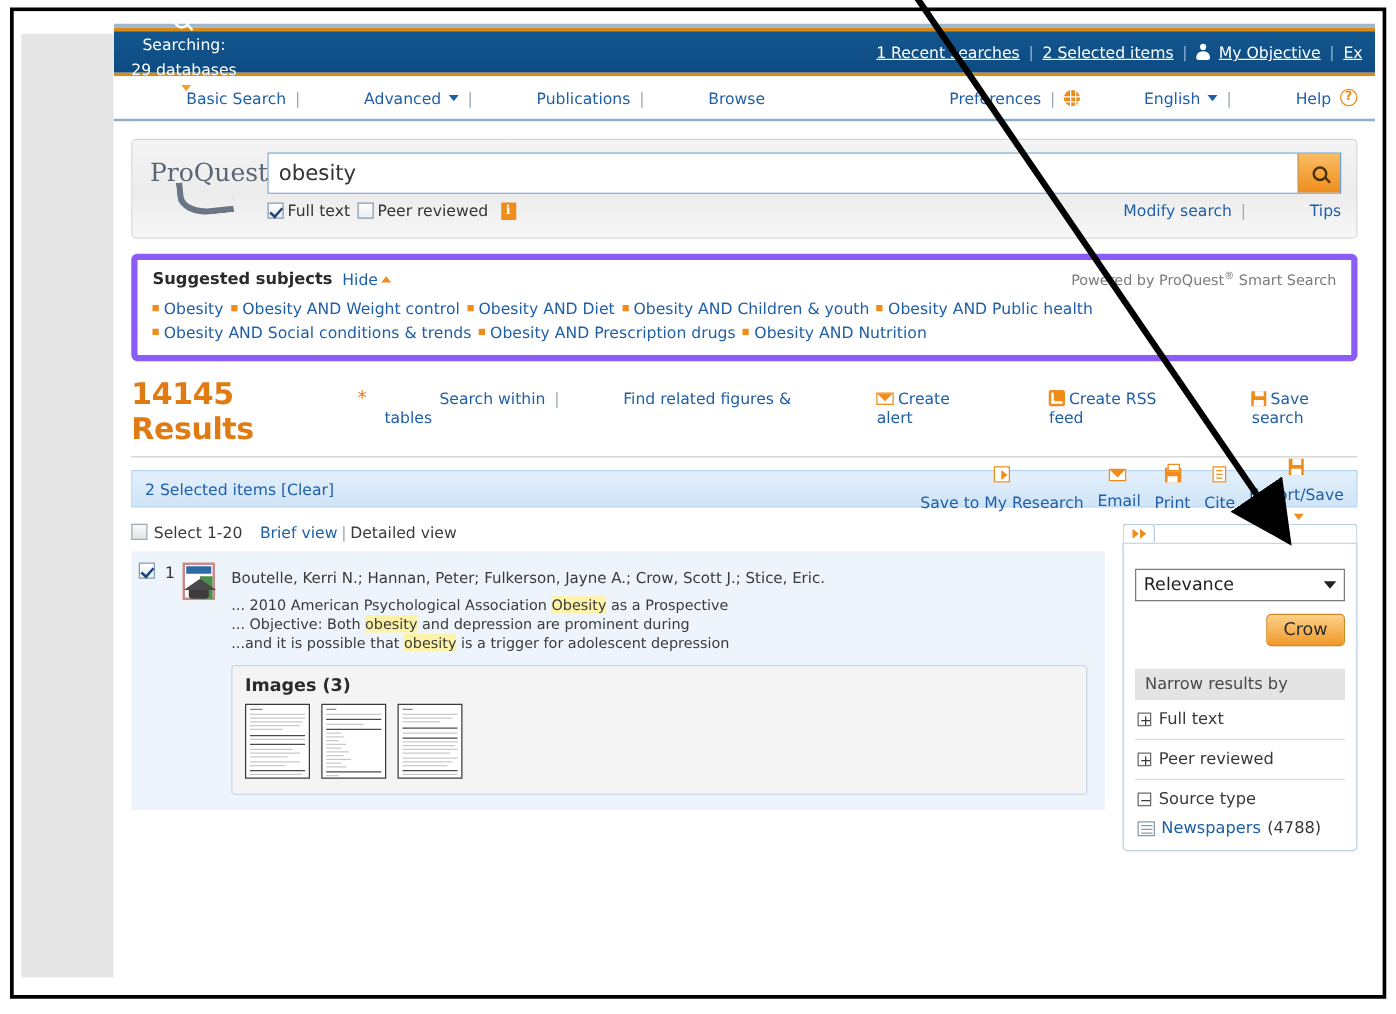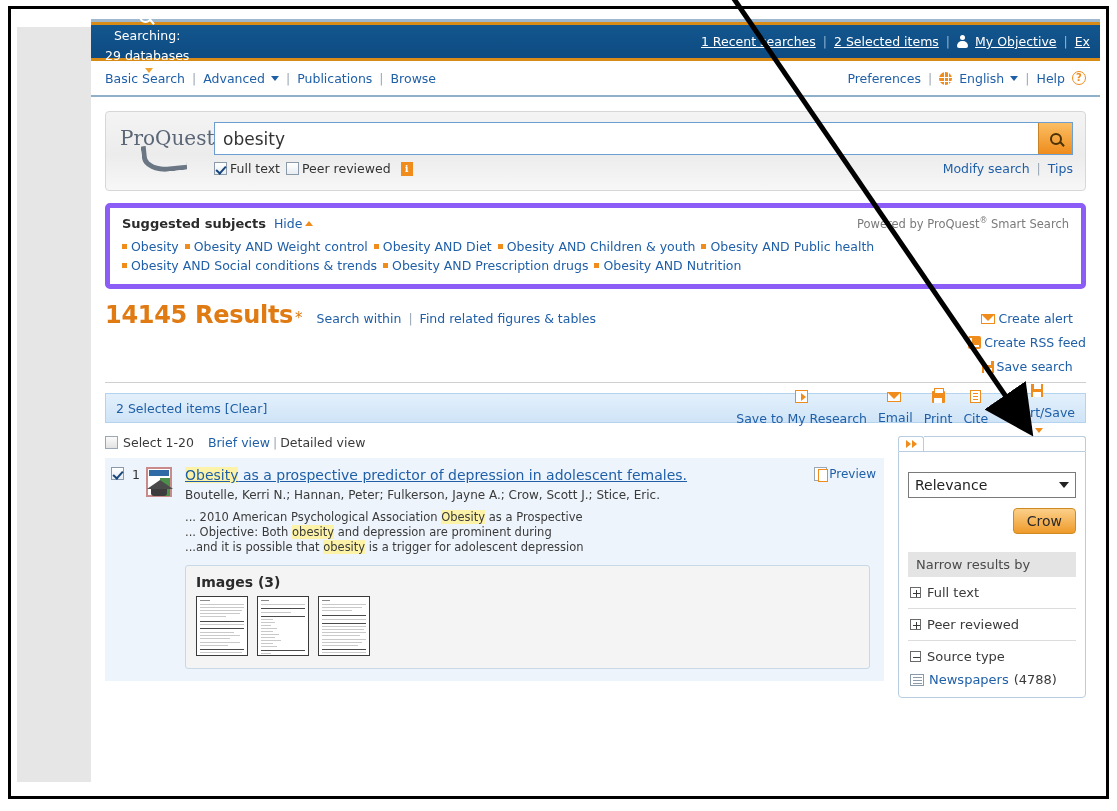--- a/index.html
+++ b/index.html
@@ -99,21 +99,21 @@
   
   #navrow {
     height: 36px; background:#ffffff;
     display:flex; align-items:center;
     padding: 0 14px 0 14px;
     font-size: 12.5px;
     border-bottom: 2px solid #8fb0c9;
   }
   #navrow .left, #navrow .right { display:flex; align-items:center; gap:4px; }
   #navrow .right { margin-left:auto; }
-  .nav-link { color:#1f5fa8; cursor:pointer; }
+  .nav-link { color:#1f5fa8; cursor:pointer;margin-left:44px; }
   .sep-g { color:#9aa7b4; padding:0 3px; }
   .globe {
     display:inline-block; width:13px; height:13px; border-radius:50%;
     background:#ef8c1c; position:relative; margin-right:3px; vertical-align:-2px;
   }
   .globe::before{
     content:''; position:absolute; left:5px; top:0; width:3px; height:13px;
     border-left:1px solid #ffffff; border-right:1px solid #ffffff;
   }
   .globe::after{
@@ -227,21 +227,21 @@
     display:flex; align-items:baseline;
     border-bottom:1px solid #cfcfcf; padding-bottom:8px;
   }
   .res-count {
     font-size:24px; color:#e07b14; font-weight:bold; letter-spacing:-0.3px;
     font-family:"DejaVu Sans", sans-serif;
   }
   .res-star { color:#e07b14; font-size:15px; margin-left:2px; }
   .res-links { margin-left:14px; font-size:12.5px; color:#1f5fa8; }
   .res-links span.sep-g { color:#9aa7b4; }
-  .res-right { margin-left:auto; font-size:12.5px; display:flex; align-items:center; gap:9px;flex-direction:column; }
+  .res-right { margin-left:auto; font-size:12.5px; display:flex; align-items:center; gap:9px; }
   .ico-env {
     display:inline-block;width:14px;height:10px;border:1.4px solid #ef8c1c;
     position:relative;vertical-align:-1px;margin-right:3px;background:#fff;
   }
   .ico-env::after{
     content:'';position:absolute;left:0;top:0;width:0;height:0;
     border-left:6.5px solid transparent;border-right:6.5px solid transparent;
     border-top:6px solid #ef8c1c;
   }
   .ico-rss {
@@ -637,27 +637,20 @@
           <div class="res-thumb-col">
             <div class="thumb-doc">
               <span class="sheet"></span>
                 <span class="band"></span>
                 <span class="grn"></span>
               <span class="cap"></span>
                 <span class="cap2"></span>
             </div>
           </div>
           <div class="res-main">
-            <div class="res-title-row">
-              <span class="res-title"><span class="hl">Obesity</span><span> as a prospective predictor of depression in adolescent females.</span></span>
-              <span class="preview-btn">
-                  <span class="ico-preview"></span>
-                  <span>Preview</span>
-                </span>
-            </div>
             <div class="res-authors">Boutelle, Kerri N.; Hannan, Peter; Fulkerson, Jayne A.; Crow, Scott J.; Stice, Eric.</div>
             <div class="res-snips">
               <div><span>... 2010 American Psychological Association </span><span class="hl">Obesity</span><span> as a Prospective</span></div>
               <div><span>... Objective: Both </span><span class="hl">obesity</span><span> and depression are prominent during</span></div>
               <div><span>...and it is possible that </span><span class="hl">obesity</span><span> is a trigger for adolescent depression</span></div>
             </div>
 
             <div class="images-box">
               <div class="images-title">Images (3)</div>
               <div class="images-strip">

